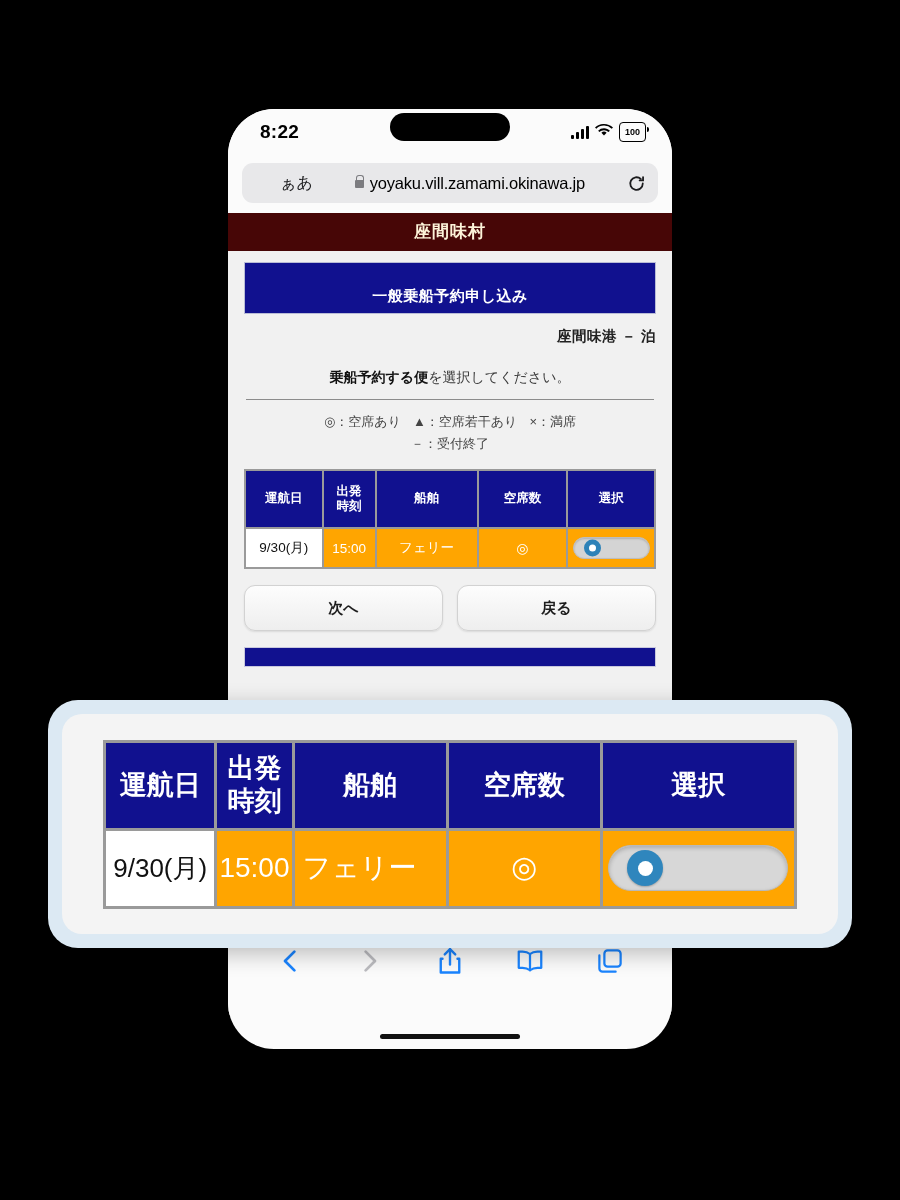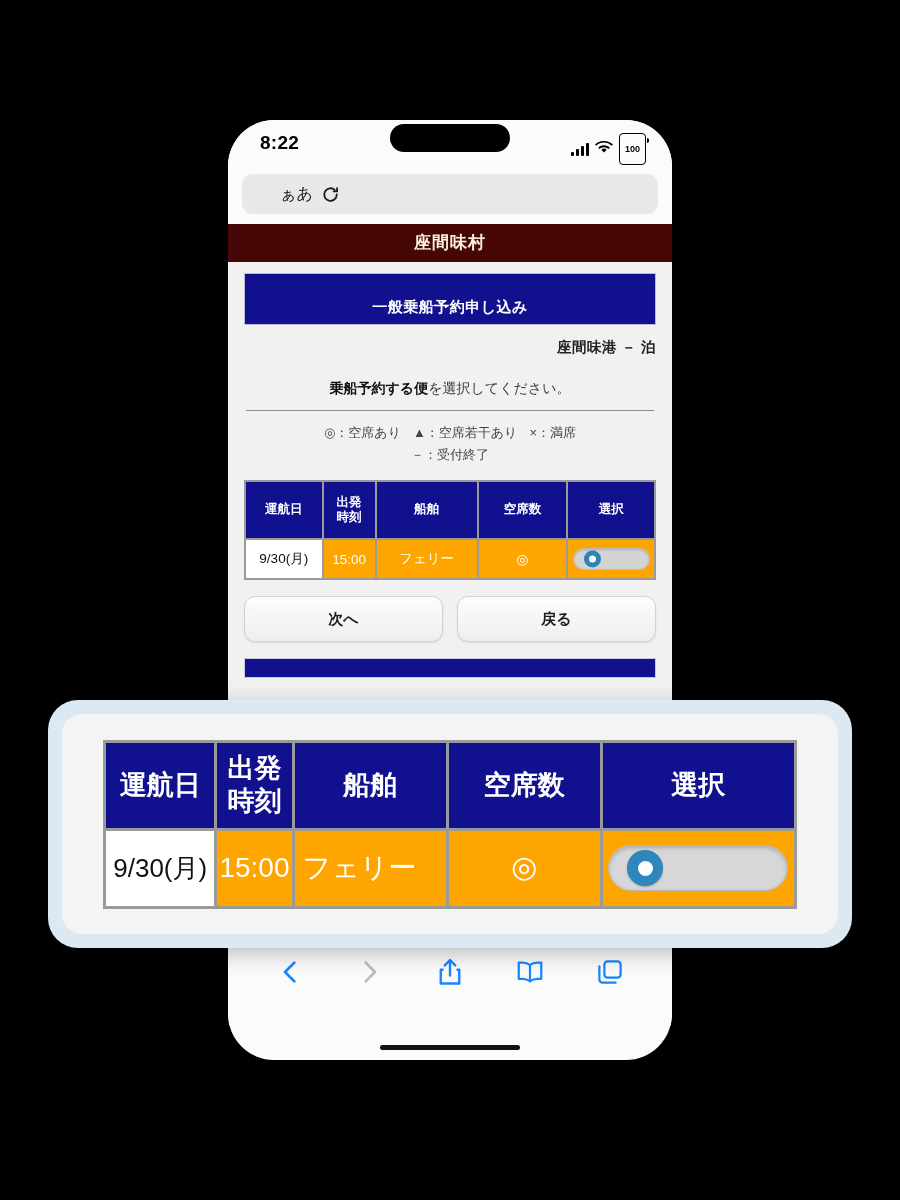--- a/index.html
+++ b/index.html
@@ -16,21 +16,21 @@
     position: relative;
     width: 900px;
     height: 1200px;
     background: #000000;
   }
 
   
   #phone {
     position: absolute;
     left: 228px;
-    top: 120px;
+    top: 109px;
     width: 444px;
     height: 940px;
     background: #fbfbfb;
     border-radius: 46px;
     overflow: hidden;
   }
 
   
   .statusbar {
     position: relative;
@@ -65,21 +65,21 @@
     gap: 6px;
   }
   .sig { display: flex; align-items: flex-end; gap: 2px; height: 13px; }
   .sig i { display: block; width: 3px; background: #000; border-radius: 1px; }
   .sig i:nth-child(1) { height: 4px; }
   .sig i:nth-child(2) { height: 7px; }
   .sig i:nth-child(3) { height: 10px; }
   .sig i:nth-child(4) { height: 13px; }
   .batt {
     position: relative;
-    width: 27px; height: 32px;
+    width: 27px; height: 20px;
     border: 1.6px solid #000;
     border-radius: 4px;
     display: flex; align-items: center; justify-content: center;
   }
   .batt::after {
     content: "";
     position: absolute; right: -4px; top: 4px;
     width: 2px; height: 5px; background: #000; border-radius: 0 2px 2px 0;
   }
   .batt span { font-size: 9px; font-weight: bold; color: #000; line-height: 1; }
@@ -429,20 +429,24 @@
         </span>
         <span class="batt">
           <span>100</span>
         </span>
       </div>
     </div>
 
     <div class="urlbar-wrap">
       <div class="urlbar">
         <span class="aa">ぁあ</span>
+        <span class="urlcenter">
+          <span class="lock"></span>
+          <span class="urltext">yoyaku.vill.zamami.okinawa.jp</span>
+        </span>
         <span class="reload">
           <svg viewBox="0 0 20 20" fill="none" stroke="#1c1c1e" stroke-width="1.9" stroke-linecap="round">
             <path d="M16.6 10a6.6 6.6 0 1 1-2.1-4.8"></path>
             <path d="M16.9 3.2v3.6h-3.6"></path>
           </svg>
         </span>
       </div>
     </div>
 
     <div class="webpage">

